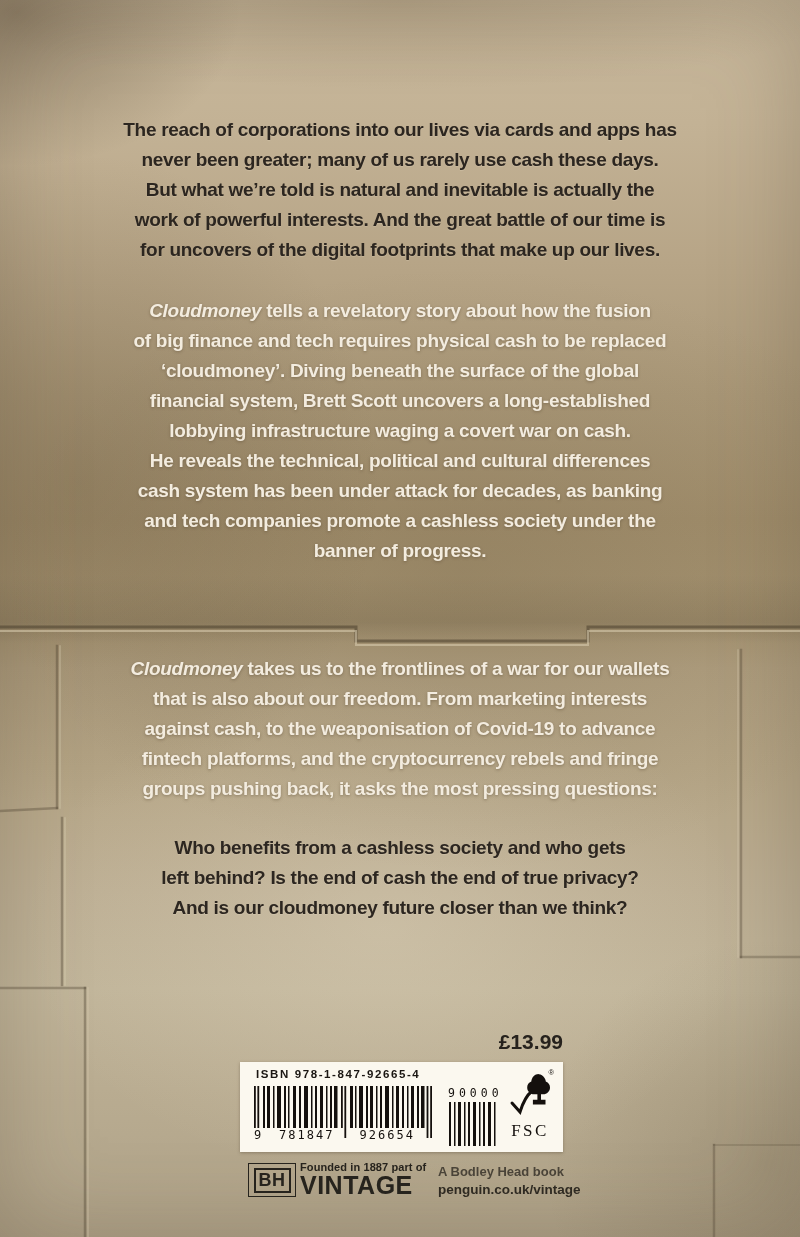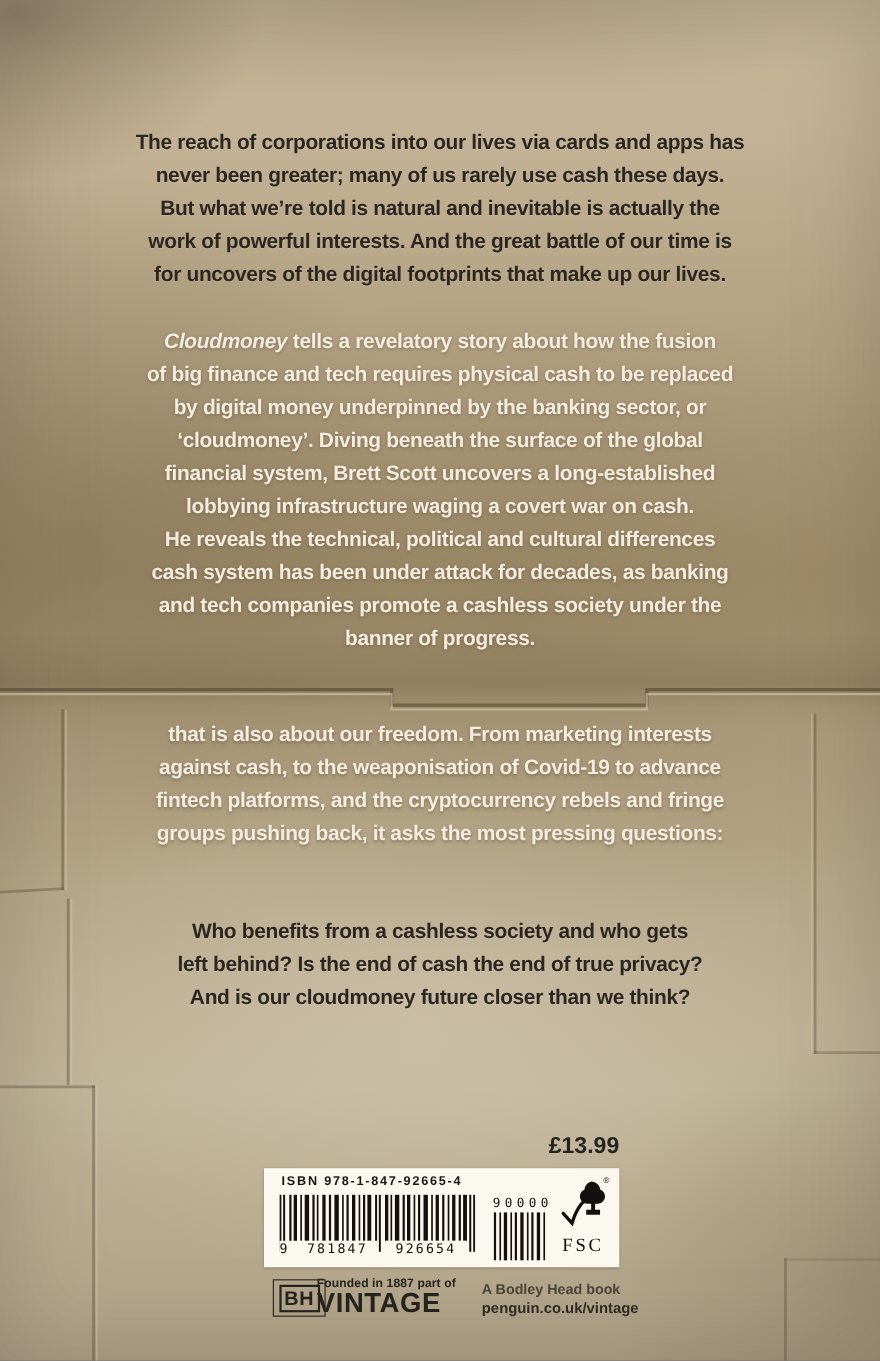--- a/index.html
+++ b/index.html
@@ -47,21 +47,21 @@
   .addon svg { display:block; margin-top:2px; }
   .fsc { position:absolute; left:264px; top:8px; width:52px; text-align:center; color:#14100d; }
   .fsc-reg { position:absolute; right:2px; top:-2px; font-size:7.5px; }
   .fsc-label { font-family:"Liberation Serif", serif; font-size:17px; letter-spacing:2.5px;
                margin-top:1px; }
 
   .bh-box { position:absolute; left:248px; top:1163px; width:46px; height:32px;
             border:1.5px solid #26231d; display:flex; align-items:center; justify-content:center; }
   .bh-inner { border:2.5px solid #26231d; padding:0 3px; font-weight:bold; font-size:18px;
               line-height:21px; color:#26231d; letter-spacing:0.5px; }
-  .vintage-block { position:absolute; left:288px; top:1161px; color:#26231d; }
+  .vintage-block { position:absolute; left:300px; top:1161px; color:#26231d; }
   .vintage-founded { font-size:11px; font-weight:bold; letter-spacing:0.1px; }
   .vintage-wordmark { font-size:25px; font-weight:bold; letter-spacing:0.5px; margin-top:-2px; }
   .imprint { position:absolute; left:438px; top:1164px; width:134px; text-align:left; color:#38332a; }
   .imprint-line1 { font-size:13px; font-weight:bold; opacity:0.85; }
   .imprint-line2 { font-size:13.5px; font-weight:bold; margin-top:3px; color:#2f2a22; }
 </style>
 </head>
 <body>
 
 <div class="cover">
@@ -93,31 +93,31 @@
     <div class="ln">The reach of corporations into our lives via cards and apps has</div>
     <div class="ln">never been greater; many of us rarely use cash these days.</div>
     <div class="ln">But what we’re told is natural and inevitable is actually the</div>
     <div class="ln">work of powerful interests. And the great battle of our time is</div>
     <div class="ln">for uncovers of the digital footprints that make up our lives.</div>
   </div>
 
   <div class="para light" style="top:296px">
     <div class="ln"><em>Cloudmoney</em><span> tells a revelatory story about how the fusion</span></div>
     <div class="ln">of big finance and tech requires physical cash to be replaced</div>
-    <div class="ln">by digital money underpinned by the banking sector, or</div>
     <div class="ln">‘cloudmoney’. Diving beneath the surface of the global</div>
     <div class="ln">financial system, Brett Scott uncovers a long-established</div>
     <div class="ln">lobbying infrastructure waging a covert war on cash.</div>
     <div class="ln">He reveals the technical, political and cultural differences</div>
     <div class="ln">cash system has been under attack for decades, as banking</div>
     <div class="ln">and tech companies promote a cashless society under the</div>
     <div class="ln">banner of progress.</div>
   </div>
 
   <div class="para light" style="top:654px">
+    <div class="ln"><em>Cloudmoney</em><span> takes us to the frontlines of a war for our wallets</span></div>
     <div class="ln">that is also about our freedom. From marketing interests</div>
     <div class="ln">against cash, to the weaponisation of Covid-19 to advance</div>
     <div class="ln">fintech platforms, and the cryptocurrency rebels and fringe</div>
     <div class="ln">groups pushing back, it asks the most pressing questions:</div>
   </div>
 
   <div class="para dark" style="top:833px">
     <div class="ln">Who benefits from a cashless society and who gets</div>
     <div class="ln">left behind? Is the end of cash the end of true privacy?</div>
     <div class="ln">And is our cloudmoney future closer than we think?</div>

